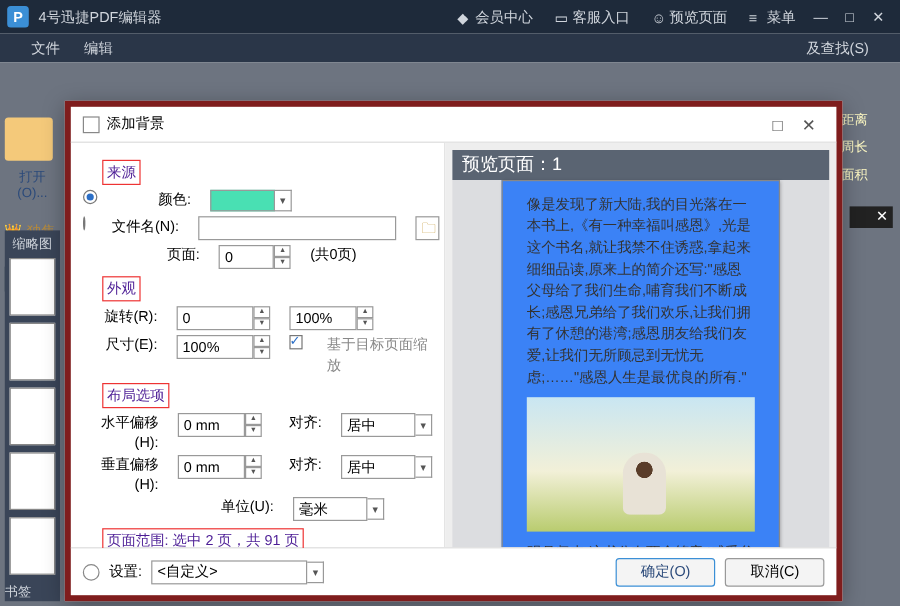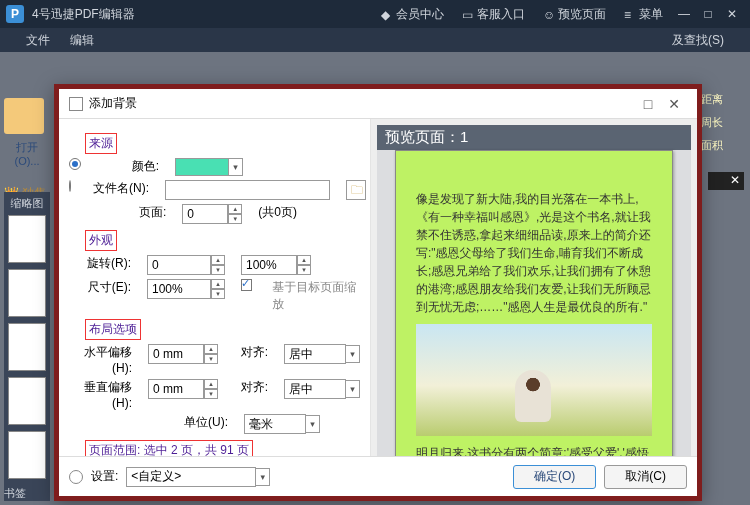--- a/index.html
+++ b/index.html
@@ -40,21 +40,21 @@
 .dd{width:14px;height:18px;border:1px solid #999;border-left:none;display:flex;align-items:center;justify-content:center;color:#555;font-size:9px}
 .inp{border:1px solid #999;height:20px;padding:0 4px;background:#fff}
 .spin{display:flex;flex-direction:column}
 .spin div{width:14px;height:10px;border:1px solid #999;font-size:7px;line-height:8px;text-align:center;color:#555}
 .field{display:flex;align-items:center}
 .ck{width:12px;height:12px;border:1px solid #777;display:inline-block;margin-right:4px;position:relative}
 .ck.checked::after{content:"✓";position:absolute;left:-1px;top:-3px;color:#2b6fc7;font-size:11px}
 .preview{flex:1;background:#eee;padding:6px;display:flex;flex-direction:column}
 .pvhdr{background:#5a6472;color:#fff;padding:3px 8px;font-size:15px}
 .pvbody{flex:1;background:#dcdde0;display:flex;align-items:center;justify-content:center}
-.page{width:278px;height:354px;background:#bef264;border:1px solid #888;box-shadow:1px 1px 3px rgba(0,0,0,.3);padding:39px 20px;font-family:SimSun;font-size:9px;color:#333;line-height:1.5}
+.page{width:232px;height:354px;background:#3b82f6;border:1px solid #888;box-shadow:1px 1px 3px rgba(0,0,0,.3);padding:10px 20px;font-family:SimSun;font-size:9px;color:#333;line-height:1.5}
 .page .img{width:100%;height:112px;margin:8px 0;background:linear-gradient(180deg,#c9e6f2 0%,#f2f0d8 55%,#b9cc6f 100%);position:relative;overflow:hidden}
 .page .img::after{content:"";position:absolute;left:42%;bottom:14px;width:36px;height:52px;background:radial-gradient(circle at 50% 28%,#5a3d2a 0 16%,transparent 17%),linear-gradient(#e8e2d6,#e8e2d6);border-radius:18px 18px 6px 6px}
 .dlgfoot{height:40px;border-top:1px solid #ddd;display:flex;align-items:center;padding:0 10px;gap:8px}
 .gear{width:14px;height:14px;border:1px solid #888;border-radius:50%}
 .btn{border:1px solid #999;background:#f4f4f4;height:24px;padding:0 20px;border-radius:3px}
 .btn.primary{border-color:#3b8fd6;color:#2b4a7a}
 .rightstrip{position:absolute;right:18px;top:32px;width:40px;color:#fef9c3}
 .rightstrip div{margin:8px 0;font-size:11px;text-align:center}
 .darkx{position:absolute;right:6px;top:120px;width:36px;height:18px;background:#222;color:#fff;text-align:right;padding:1px 4px}
 .info{color:#2b6fc7;width:14px;height:14px;border:1px solid #2b6fc7;border-radius:50%;text-align:center;font-size:10px;line-height:12px}

